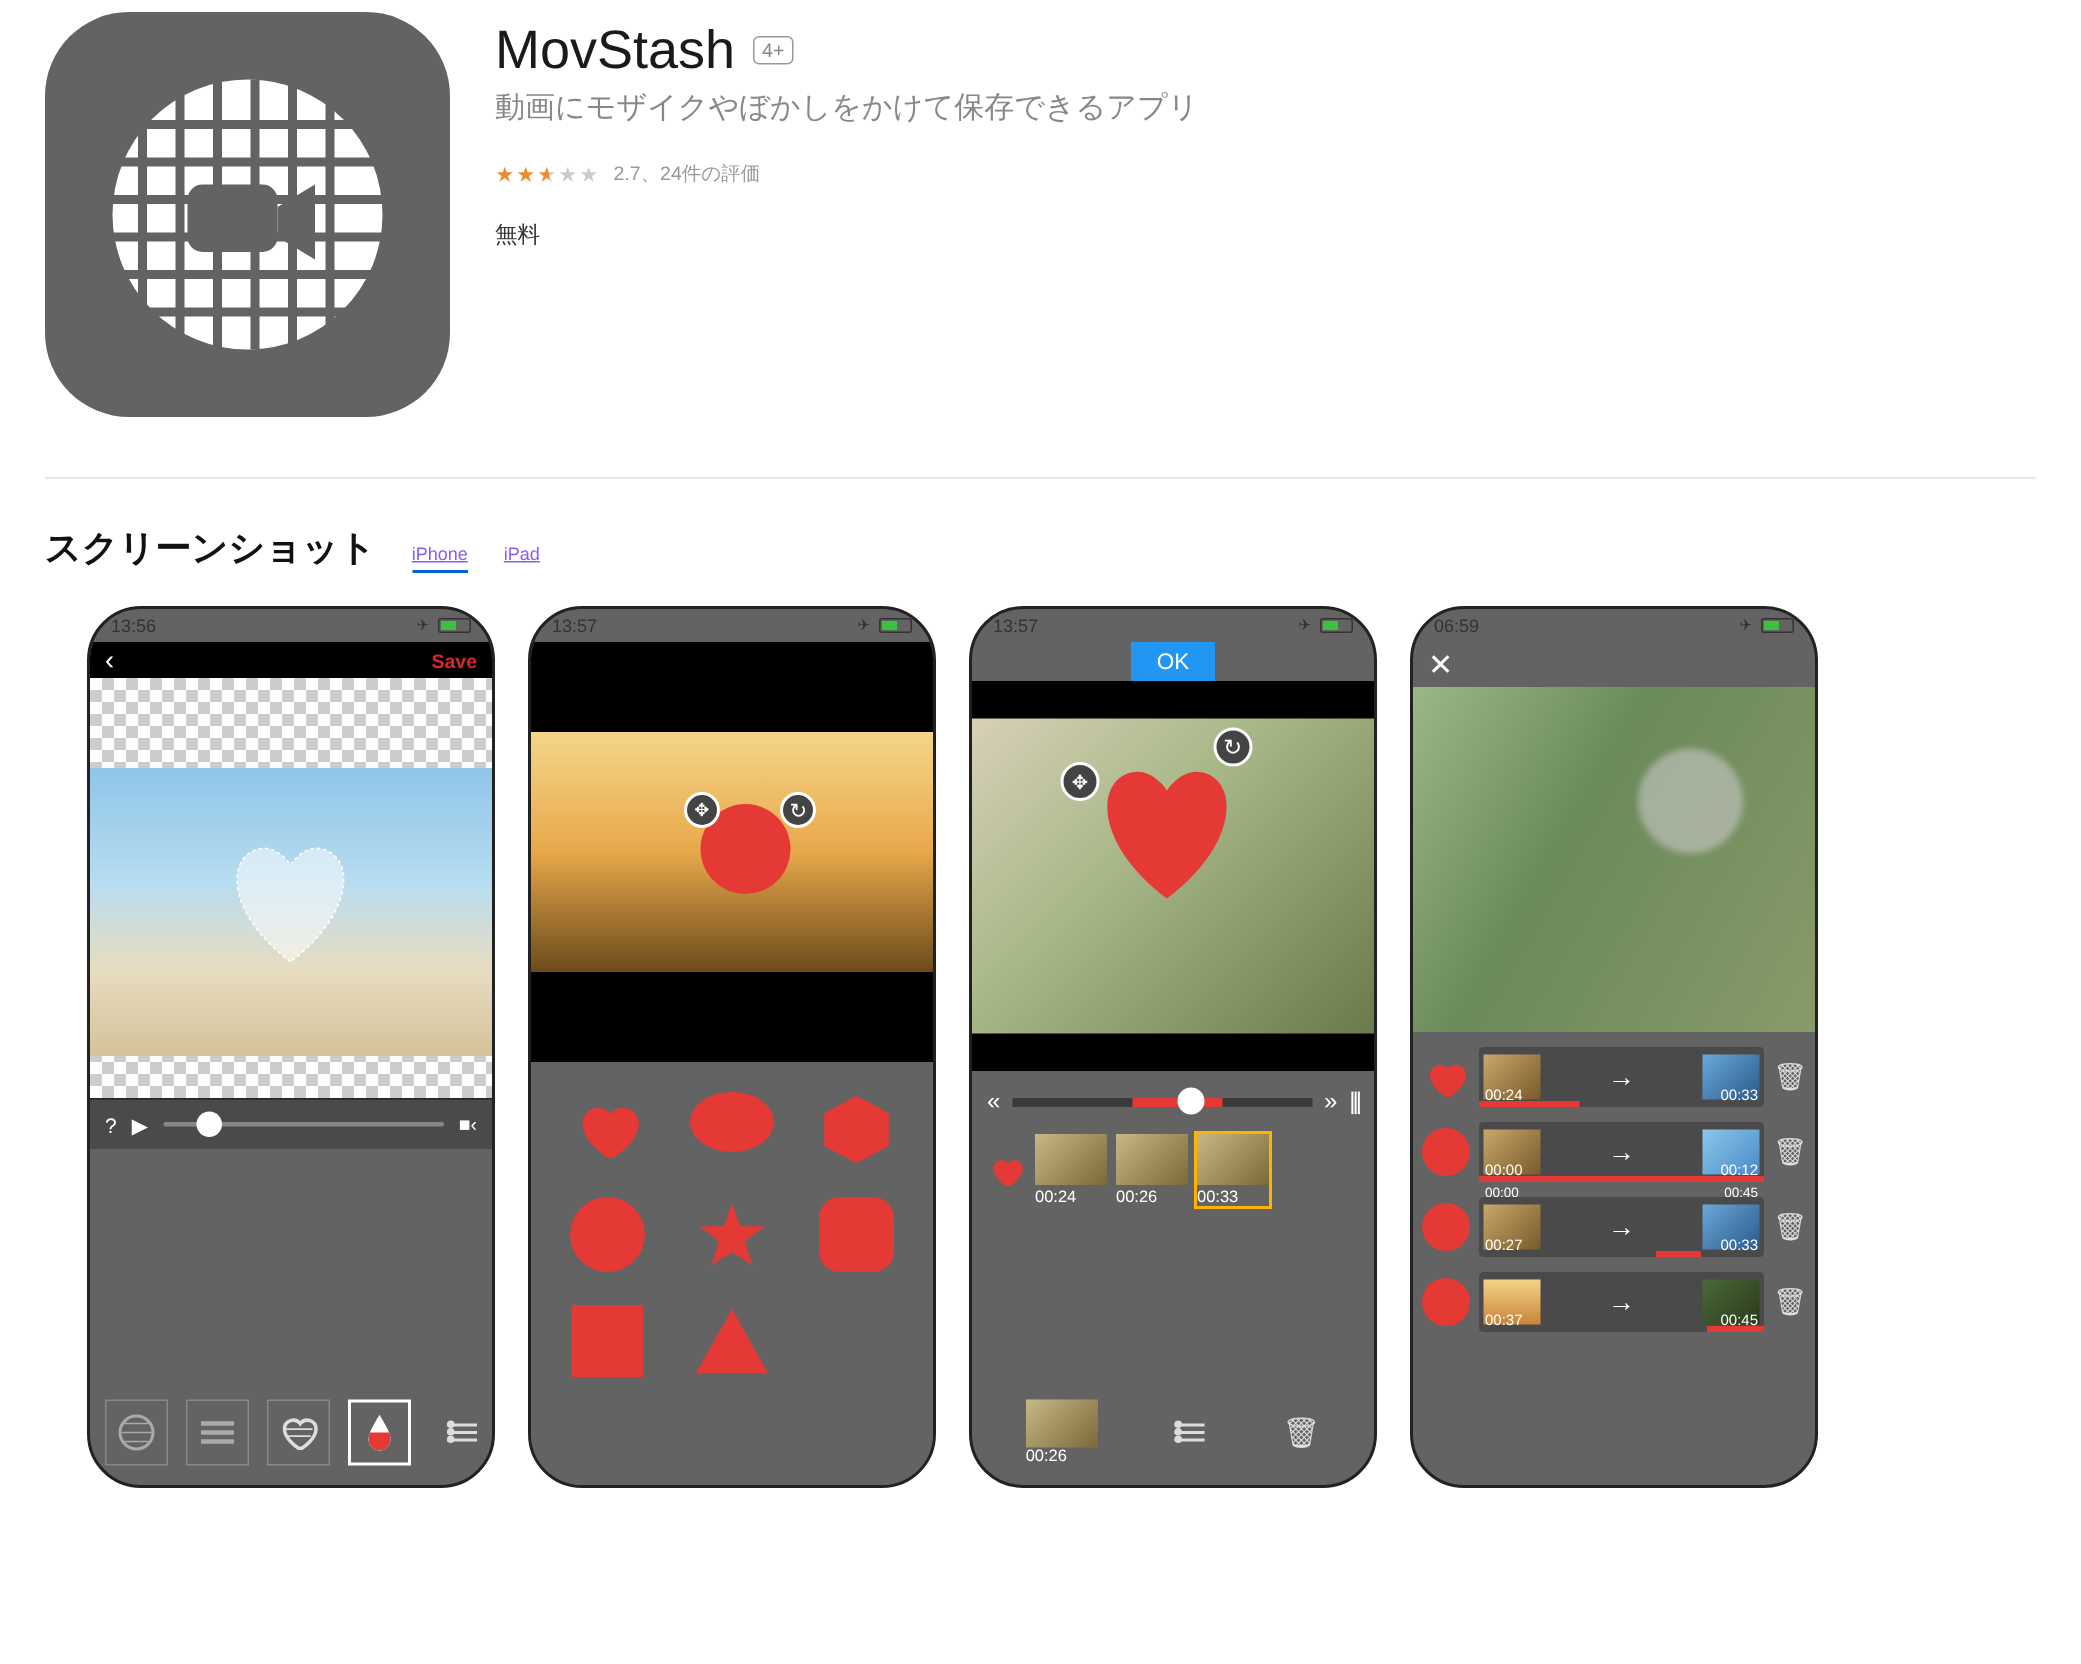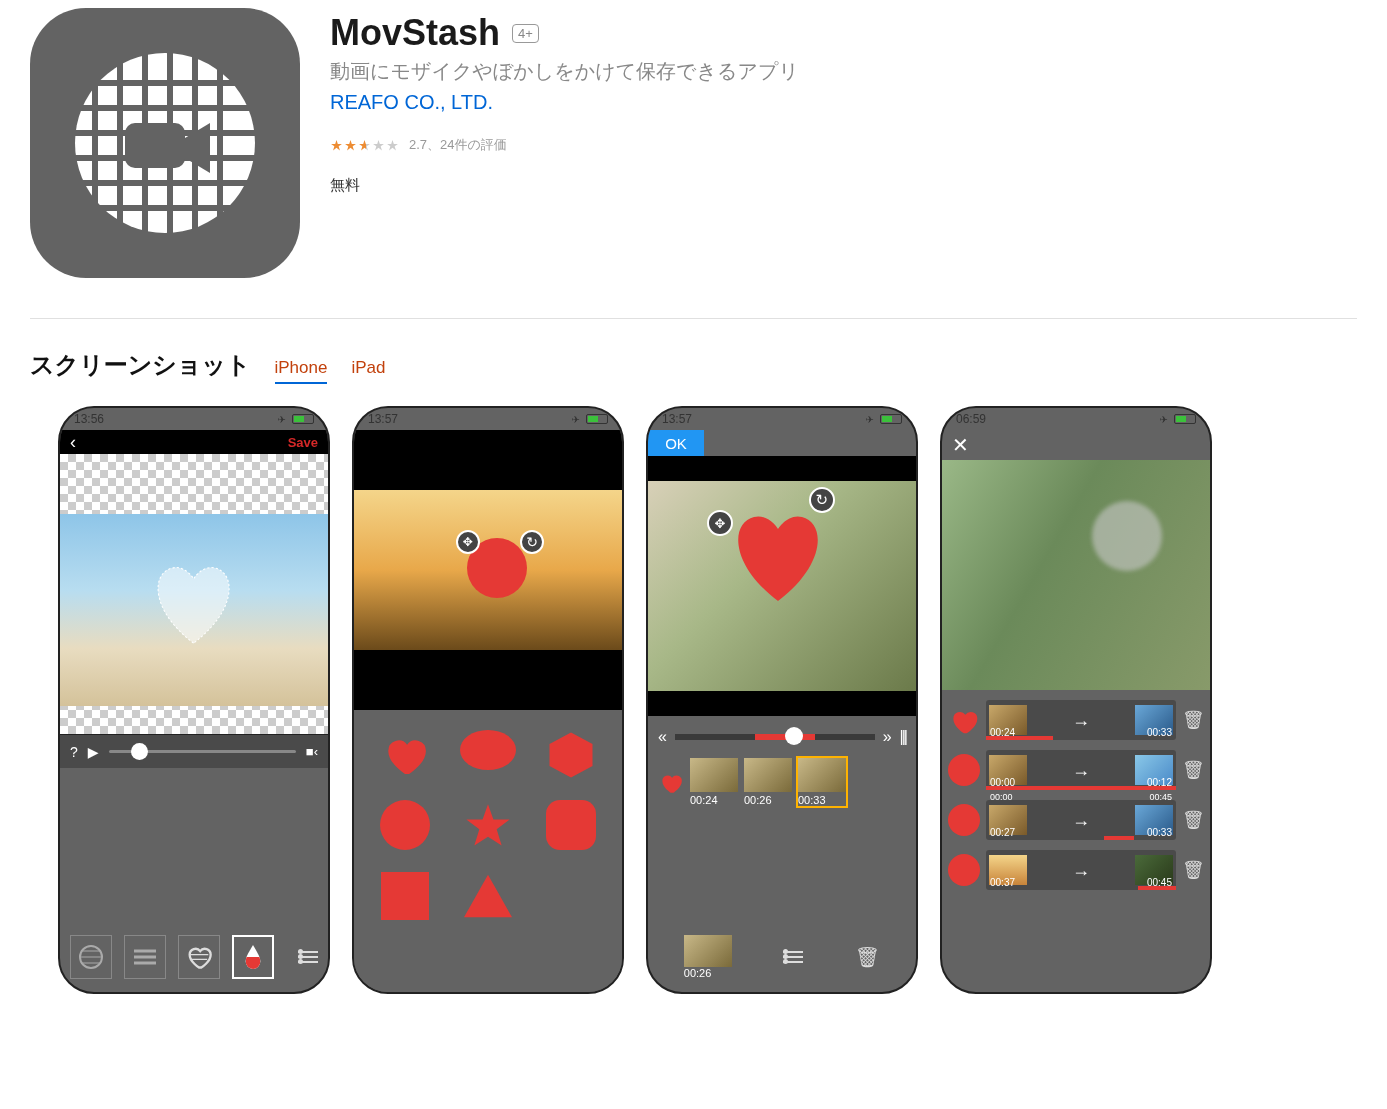--- a/index.html
+++ b/index.html
@@ -1,32 +1,32 @@
 <!DOCTYPE html>
 <html><head>
 <meta charset="utf-8">
 <style>
 * { box-sizing: border-box; margin: 0; padding: 0; }
 body { font-family: -apple-system, "Helvetica Neue", Arial, sans-serif; background: #fff; padding: 0 30px; color: #111; }
 .header { display: flex; gap: 30px; padding-top: 8px; padding-bottom: 40px; border-bottom: 1px solid #e0e0e0; }
 .app-icon { width: 270px; height: 270px; background: #636363; border-radius: 56px; display: flex; align-items: center; justify-content: center; flex-shrink: 0; }
 .info { flex: 1; padding-top: 4px; }
 .title-row { display: flex; align-items: center; gap: 12px; }
-.app-title { font-size: 36px; font-weight: 700; color: #1a1a1a; }
+.app-title { font-size: 36px; font-weight: 400; color: #1a1a1a; }
 .age-badge { border: 1px solid #999; color: #888; font-size: 13px; padding: 1px 5px; border-radius: 4px; font-weight: 500; }
 .subtitle { color: #888; font-size: 20px; margin-top: 4px; }
 .developer { color: #0066d6; font-size: 20px; margin-top: 6px; cursor: pointer; }
 .rating-row { margin-top: 22px; display: flex; align-items: center; gap: 10px; color: #999; font-size: 13px; }
 .stars { display: flex; gap: 1px; }
 .star { width: 13px; height: 13px; }
 .price { margin-top: 22px; font-size: 15px; color: #333; font-weight: 400; }
 
 .section-head { display: flex; align-items: baseline; gap: 24px; margin-top: 30px; }
 .section-title { font-size: 24px; font-weight: 700; }
-.tab { color: #c2410c; font-size: 17px; cursor: pointer; padding-bottom: 4px; }
+.tab { color: #8b5cf6; font-size: 12px; cursor: pointer; padding-bottom: 4px; text-decoration: underline; }
 .tab.active { border-bottom: 2px solid #0066d6; }
 
 .shots { display: flex; gap: 22px; margin-top: 22px; overflow: hidden; padding-left: 28px; }
 .phone { width: 272px; height: 588px; background: #636363; border-radius: 36px; border: 2px solid #222; overflow: hidden; position: relative; flex-shrink: 0; display: flex; flex-direction: column; }
 .statusbar { height: 22px; display: flex; justify-content: space-between; align-items: center; padding: 0 14px; font-size: 12px; color: #333; }
 .battery { width: 22px; height: 10px; border: 1px solid #333; border-radius: 2px; position: relative; }
 .battery::after { content: ""; position: absolute; left: 1px; top: 1px; bottom: 1px; width: 50%; background: #3bc13b; }
 
 
 .p1-top { background: #000; height: 24px; display: flex; justify-content: space-between; align-items: center; padding: 0 10px; color: #fff; font-size: 13px; }
@@ -52,21 +52,21 @@
 .sliders-ico span { height: 2px; background: #ddd; position: relative; }
 .sliders-ico span::after { content: ""; position: absolute; width: 5px; height: 5px; background: #ddd; border-radius: 50%; top: -2px; }
 
 
 .p2-canvas { height: 280px; background: #000; display: flex; align-items: center; justify-content: center; }
 .p2-img { width: 100%; height: 160px; background: linear-gradient(180deg,#f4d58a 0%,#e8a84a 50%,#6b4a1a 100%); position: relative; }
 .p2-grid { flex: 1; background: #636363; padding: 20px 10px 0 10px; display: grid; grid-template-columns: repeat(3,1fr); gap: 20px 0; justify-items: center; align-content: start; }
 .p2-close { height: 50px; background: #e53935; color: #fff; display: flex; align-items: center; justify-content: center; font-size: 18px; }
 
 
-.p3-top { height: 26px; display: flex; justify-content: flex-start; }
+.p3-top { height: 26px; display: flex; justify-content: center; }
 .p3-ok { background: #2196f3; color: #fff; width: 56px; display: flex; align-items: center; justify-content: center; font-size: 15px; }
 .p3-canvas { height: 260px; background: #000; display: flex; align-items: center; }
 .p3-img { width: 100%; height: 210px; background: linear-gradient(135deg,#d8d0b8 0%,#a8b888 40%,#6b7a4a 100%); position: relative; }
 .p3-timeline { padding: 6px 10px; }
 .p3-track { height: 30px; display: flex; align-items: center; gap: 8px; color: #fff; }
 .p3-line { flex: 1; height: 6px; background: #3a3a3a; position: relative; }
 .p3-done { position: absolute; left: 40%; right: 30%; top: 0; bottom: 0; background: #e53935; }
 .p3-thumb { position: absolute; left: 55%; top: -7px; width: 18px; height: 18px; background: #fff; border-radius: 50%; }
 .p3-keys { display: flex; gap: 6px; align-items: center; margin-top: 6px; }
 .p3-key { width: 48px; display:flex;flex-direction:column;gap:2px; }
@@ -114,21 +114,20 @@
       <rect x="60" y="80" width="60" height="45" rx="10" fill="#636363"></rect>
       <path d="M 120 95 L 145 80 L 145 130 L 120 115 Z" fill="#636363"></path>
     </svg>
   </div>
   <div class="info">
     <div class="title-row">
       <h1 class="app-title">MovStash</h1>
       <span class="age-badge">4+</span>
     </div>
     <div class="subtitle">動画にモザイクやぼかしをかけて保存できるアプリ</div>
-    <div class="developer">REAFO CO., LTD.</div>
     <div class="rating-row">
       <div class="stars">
         <svg class="star" viewBox="0 0 24 24">
             <path fill="#ed8c33" d="M12 2l2.4 7h7.6l-6 4.5 2.3 7.5L12 16l-6.3 5 2.3-7.5-6-4.5h7.6z"></path>
           </svg>
         <svg class="star" viewBox="0 0 24 24">
             <path fill="#ed8c33" d="M12 2l2.4 7h7.6l-6 4.5 2.3 7.5L12 16l-6.3 5 2.3-7.5-6-4.5h7.6z"></path>
           </svg>
         <svg class="star" viewBox="0 0 24 24">
             <defs>

